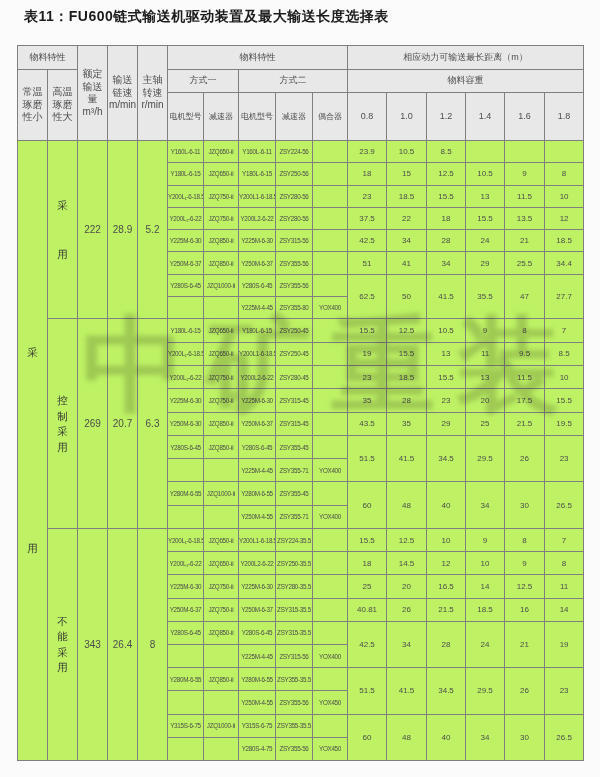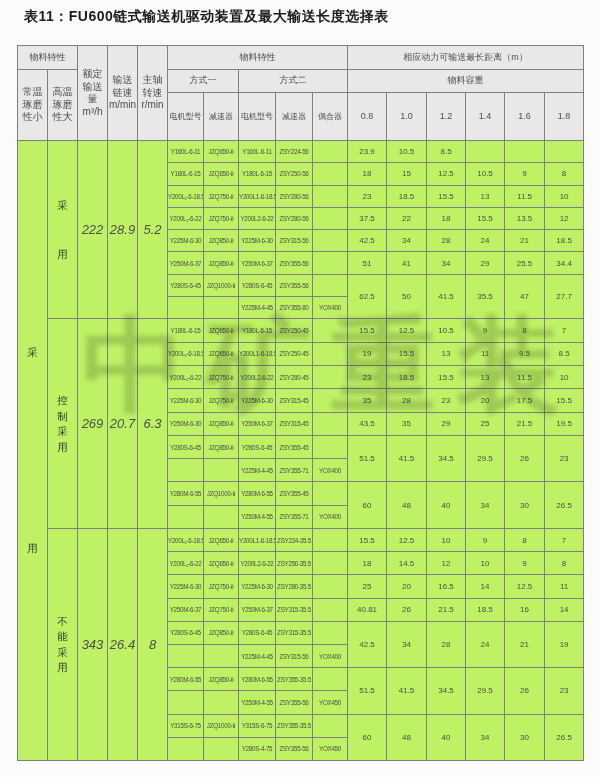--- a/index.html
+++ b/index.html
@@ -32,21 +32,21 @@
   thead tr.h1{height:24px;}
   thead tr.h2{height:23px;}
   thead tr.h3{height:48px;}
   th.ml{white-space:pre-line;font-size:10px;}
   th.sub{font-size:8px;}
   tbody tr.sec0{height:22.3px;}
   tbody tr.sec1{height:23.3px;}
   tbody tr.sec2{height:23.2px;}
   td.mod{font-size:6.3px;letter-spacing:-0.3px;white-space:nowrap;color:#565656;}
   td.num{font-size:8px;color:#4a4a4a;}
-  td.big{font-size:13px;color:#3d3d3d;font-style:italic;}
+  td.big{font-size:10px;color:#3d3d3d;}
   td.vcell .vstack{display:flex;flex-direction:column;align-items:center;justify-content:center;}
   td.vcell span{font-size:10.5px;color:#333;line-height:1;}
   td.g-wide .vstack{gap:185px;}
   td.g-mid  .vstack{gap:38px;}
   td.g-tight .vstack{gap:5px;}
   .watermark{
     position:absolute;left:82px;top:308px;width:478px;height:118px;
     display:flex;justify-content:space-between;align-items:center;
     font-size:104px;font-weight:bold;color:#8f8f8f;
     opacity:0.38;filter:blur(2.5px);

